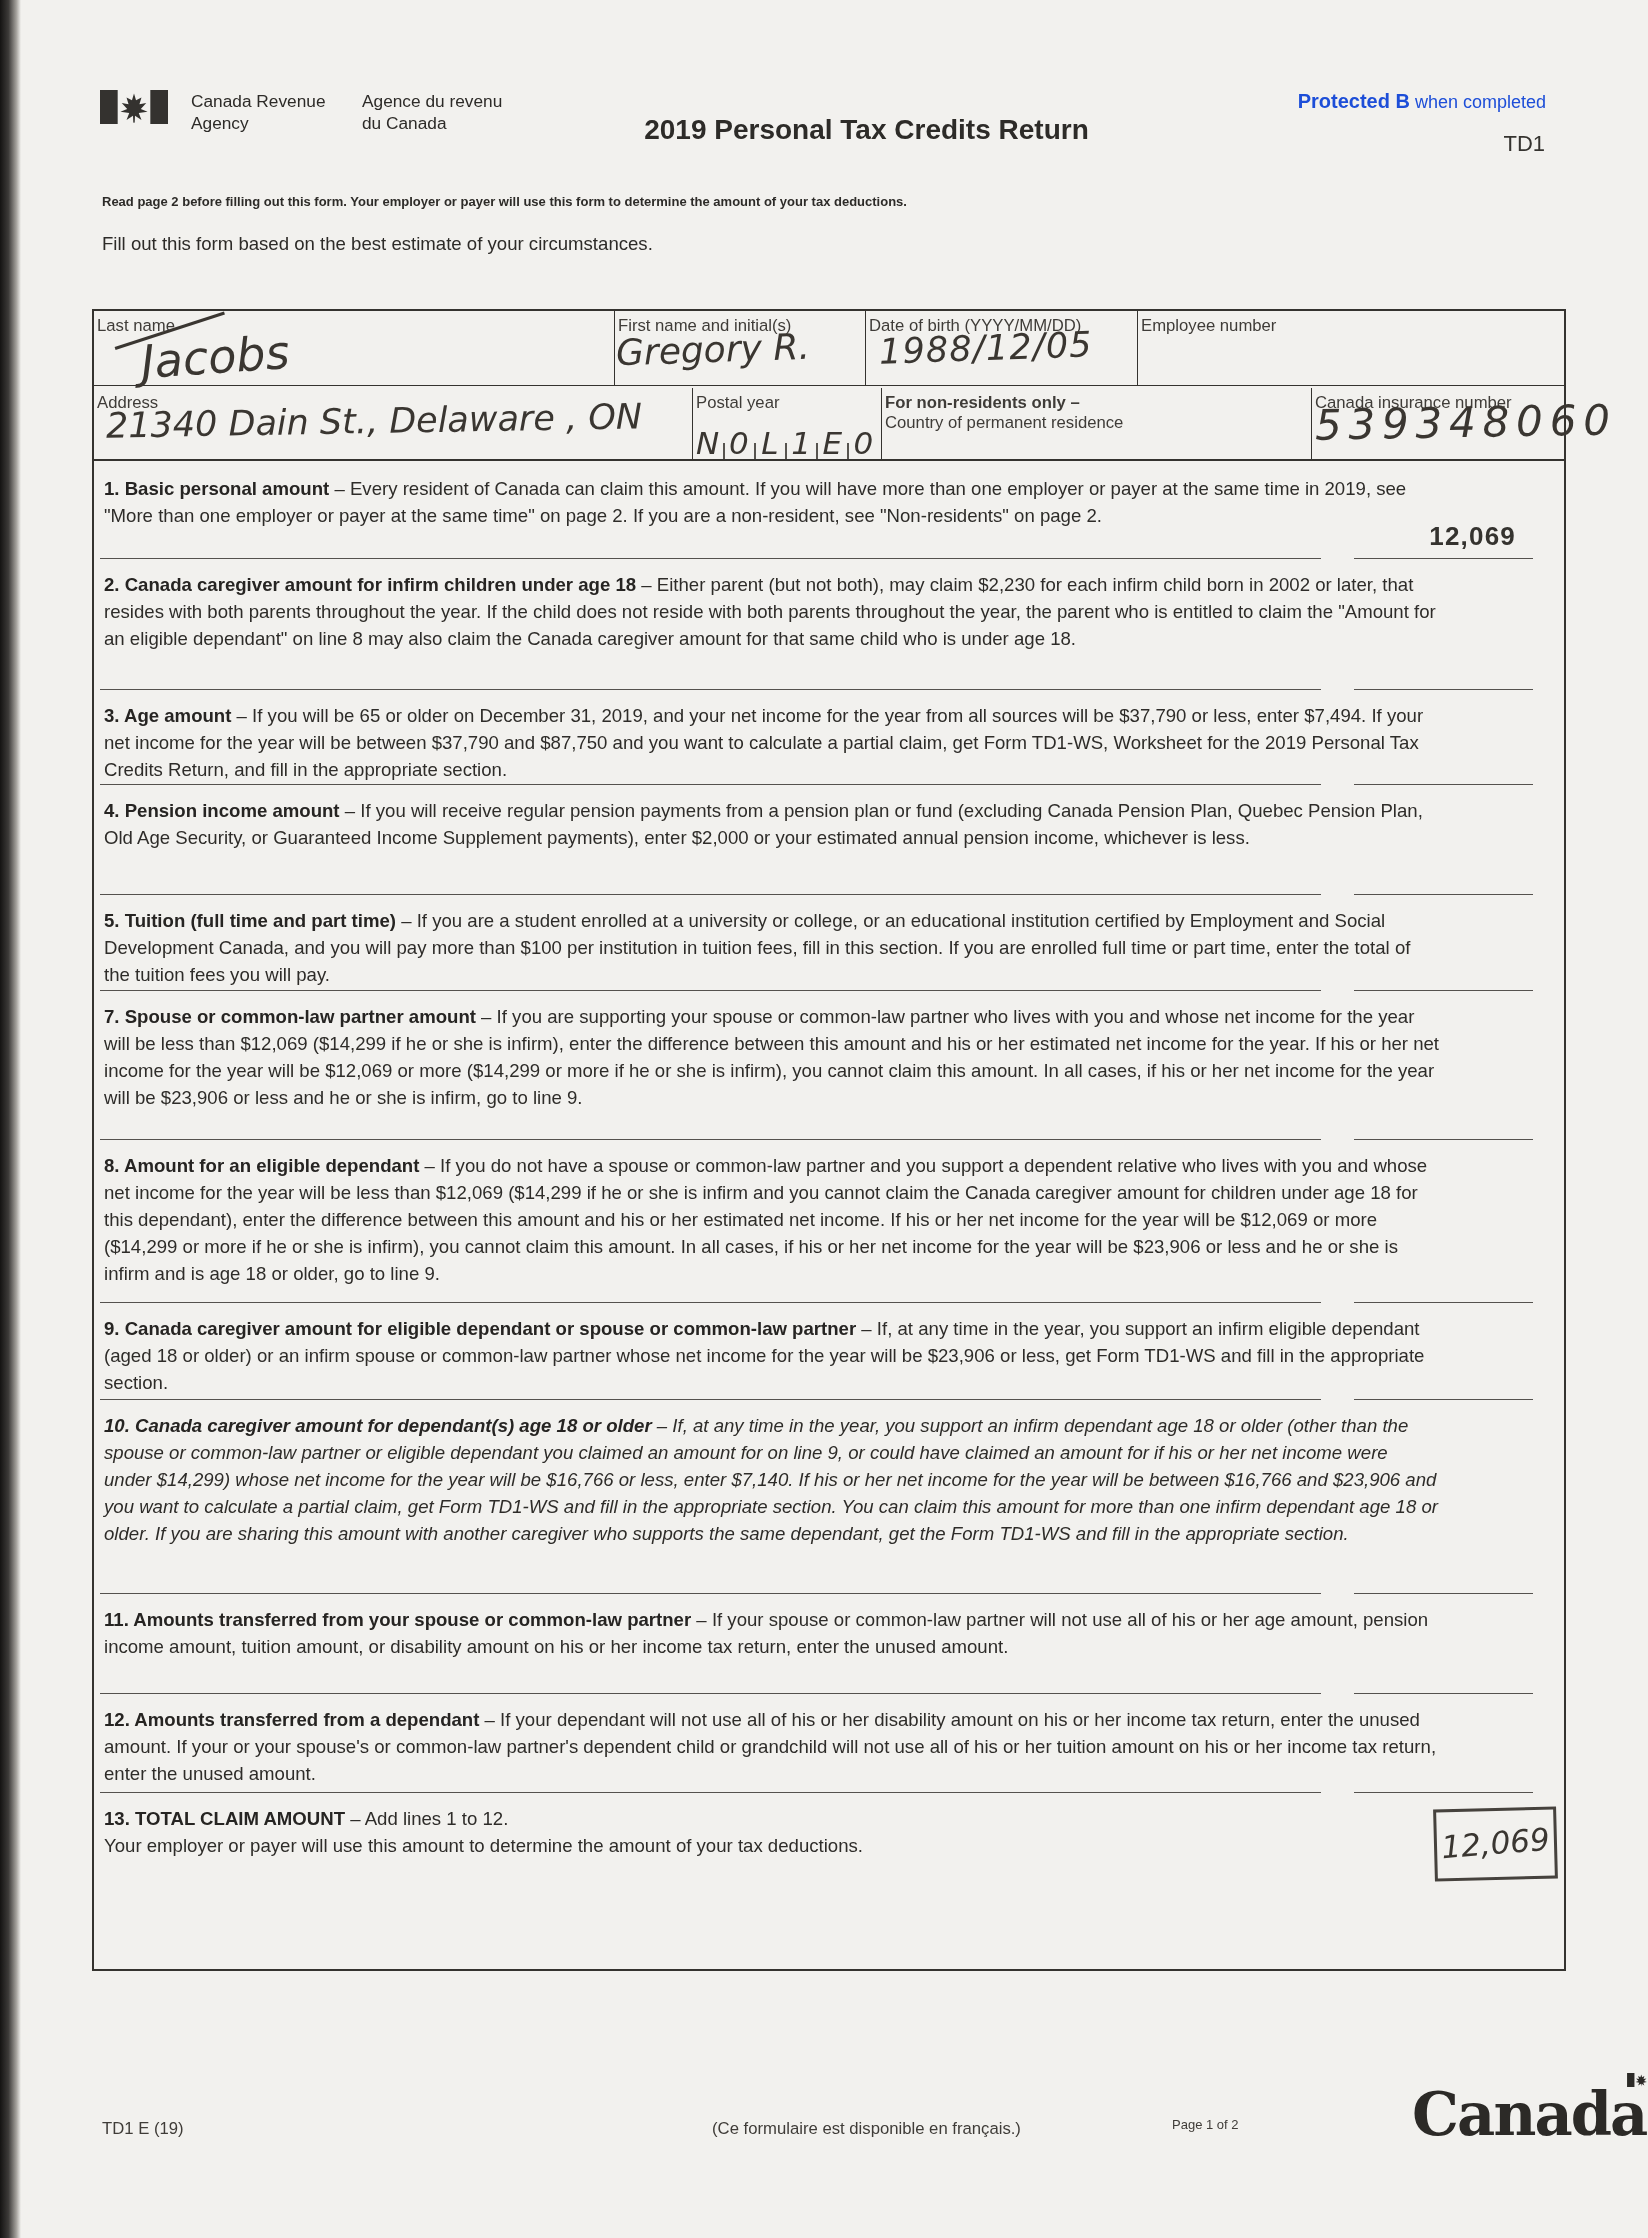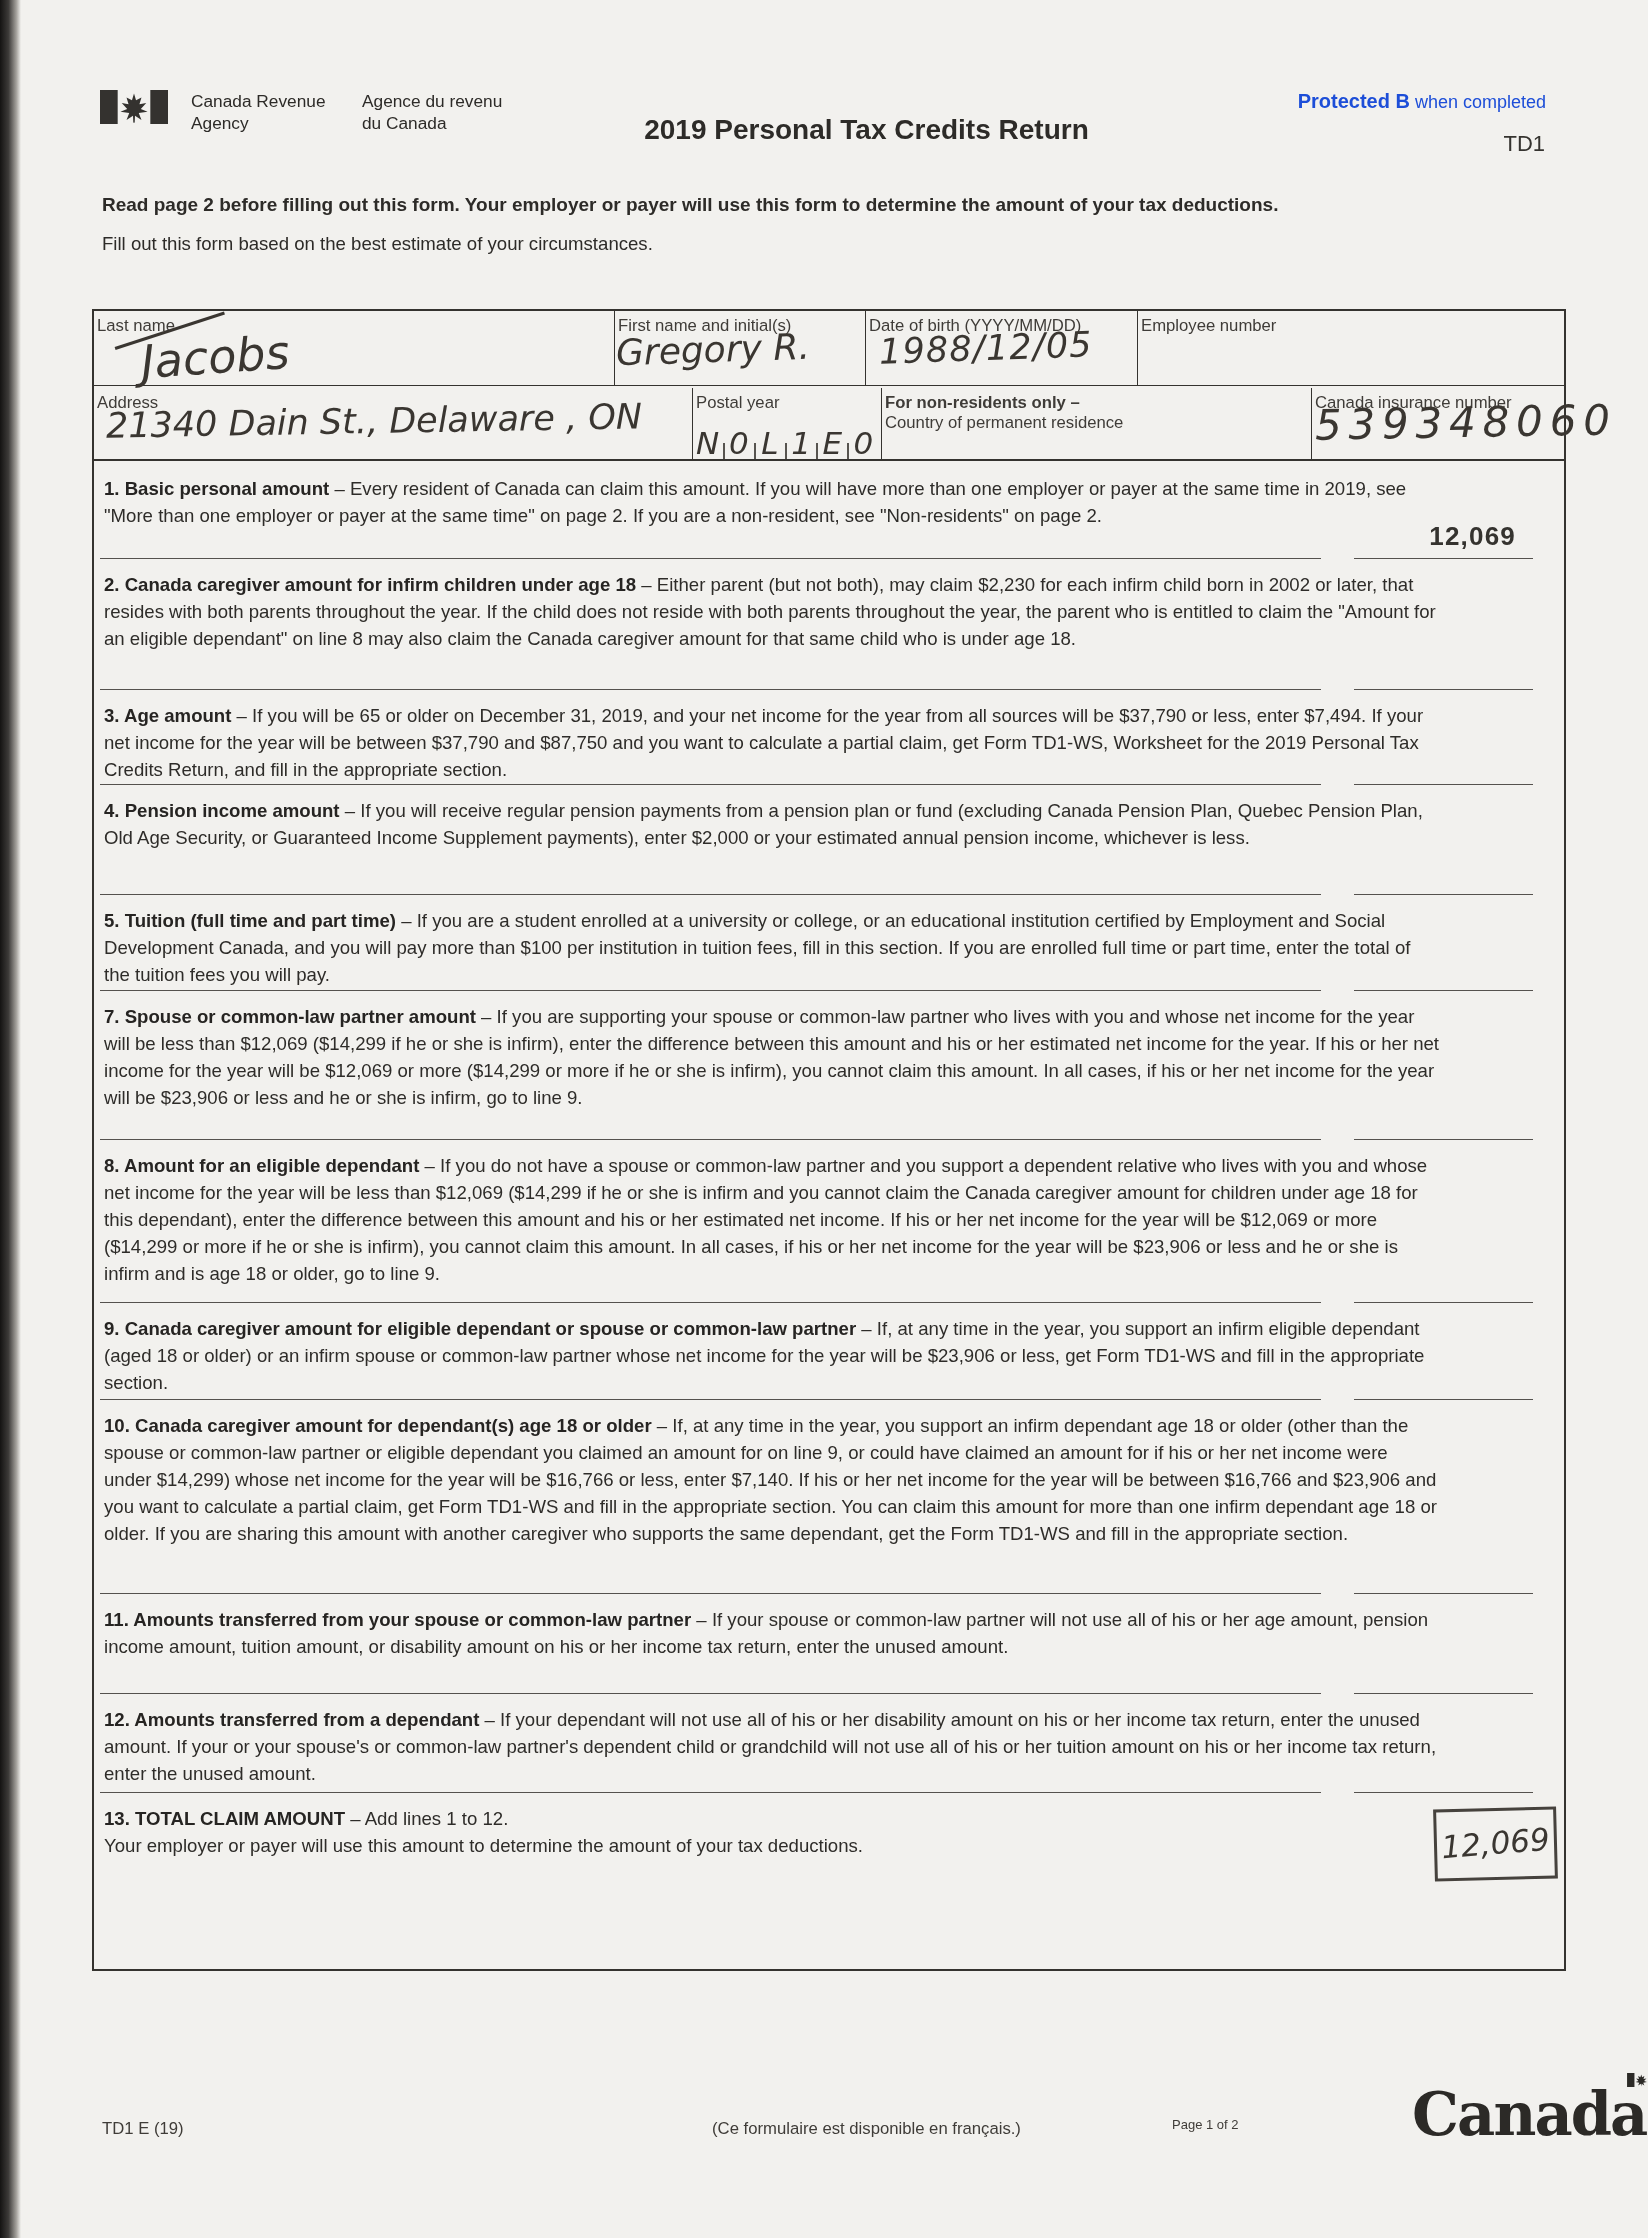--- a/index.html
+++ b/index.html
@@ -12,21 +12,21 @@
   .flag-svg{position:absolute;left:100px;top:90px;width:68px;height:34px;}
   .flag-svg rect,.flag-svg polygon{fill:#34322f;}
   .agency-en{position:absolute;left:191px;top:91px;font-size:17.3px;line-height:21.7px;}
   .agency-fr{position:absolute;left:362px;top:91px;font-size:17.3px;line-height:21.7px;}
   .form-title{position:absolute;left:588px;top:114px;width:557px;text-align:center;
         font-size:28px;font-weight:bold;}
   .protected{position:absolute;right:102px;top:90px;font-size:18px;text-align:right;color:#1d4ed8;}
   .protected b{font-size:20px;}
   .form-code{position:absolute;right:103px;top:131px;font-size:22px;color:#35332f;}
 
-  .intro1{position:absolute;left:102px;top:194px;font-size:19px;font-weight:bold;}
+  .intro1{position:absolute;left:102px;top:194px;font-size:13px;font-weight:bold;}
   .intro2{position:absolute;left:102px;top:233px;font-size:18.6px;}
 
   
   .form-box{position:absolute;left:92px;top:309px;width:1474px;height:1662px;
         border:2.5px solid #35332f;box-sizing:border-box;}
 
   
   .id-row{position:absolute;left:0;right:0;display:flex;box-sizing:border-box;}
   .id-row1{top:0;height:75px;border-bottom:1.9px solid #35332f;}
   .id-row2{top:77px;height:73px;border-bottom:2.5px solid #35332f;}
@@ -171,21 +171,21 @@
         <div class="sec" style="height: 163px;">
           <p class="sec-text"><b>8. Amount for an eligible dependant</b> – If you do not have a spouse or common-law partner and you support a dependent relative who lives with you and whose net income for the year will be less than $12,069 ($14,299 if he or she is infirm and you cannot claim the Canada caregiver amount for children under age 18 for this dependant), enter the difference between this amount and his or her estimated net income. If his or her net income for the year will be $12,069 or more ($14,299 or more if he or she is infirm), you cannot claim this amount. In all cases, if his or her net income for the year will be $23,906 or less and he or she is infirm and is age 18 or older, go to line 9.</p>
           <div class="long-line"></div>
           <div class="amt-line"></div>
         </div>
         <div class="sec" style="height: 97px;">
           <p class="sec-text"><b>9. Canada caregiver amount for eligible dependant or spouse or common-law partner</b> – If, at any time in the year, you support an infirm eligible dependant (aged 18 or older) or an infirm spouse or common-law partner whose net income for the year will be $23,906 or less, get Form TD1-WS and fill in the appropriate section.</p>
           <div class="long-line"></div>
           <div class="amt-line"></div>
         </div>
-        <div class="sec" style="height: 194px;">
+        <div class="sec" style="height: 194px; font-style: italic;">
           <p class="sec-text"><b>10. Canada caregiver amount for dependant(s) age 18 or older</b> – If, at any time in the year, you support an infirm dependant age 18 or older (other than the spouse or common-law partner or eligible dependant you claimed an amount for on line 9, or could have claimed an amount for if his or her net income were under $14,299) whose net income for the year will be $16,766 or less, enter $7,140. If his or her net income for the year will be between $16,766 and $23,906 and you want to calculate a partial claim, get Form TD1-WS and fill in the appropriate section. You can claim this amount for more than one infirm dependant age 18 or older. If you are sharing this amount with another caregiver who supports the same dependant, get the Form TD1-WS and fill in the appropriate section.</p>
           <div class="long-line"></div>
           <div class="amt-line"></div>
         </div>
         <div class="sec" style="height: 100px;">
           <p class="sec-text"><b>11. Amounts transferred from your spouse or common-law partner</b> – If your spouse or common-law partner will not use all of his or her age amount, pension income amount, tuition amount, or disability amount on his or her income tax return, enter the unused amount.</p>
           <div class="long-line"></div>
           <div class="amt-line"></div>
         </div>
         <div class="sec" style="height: 99px;">

